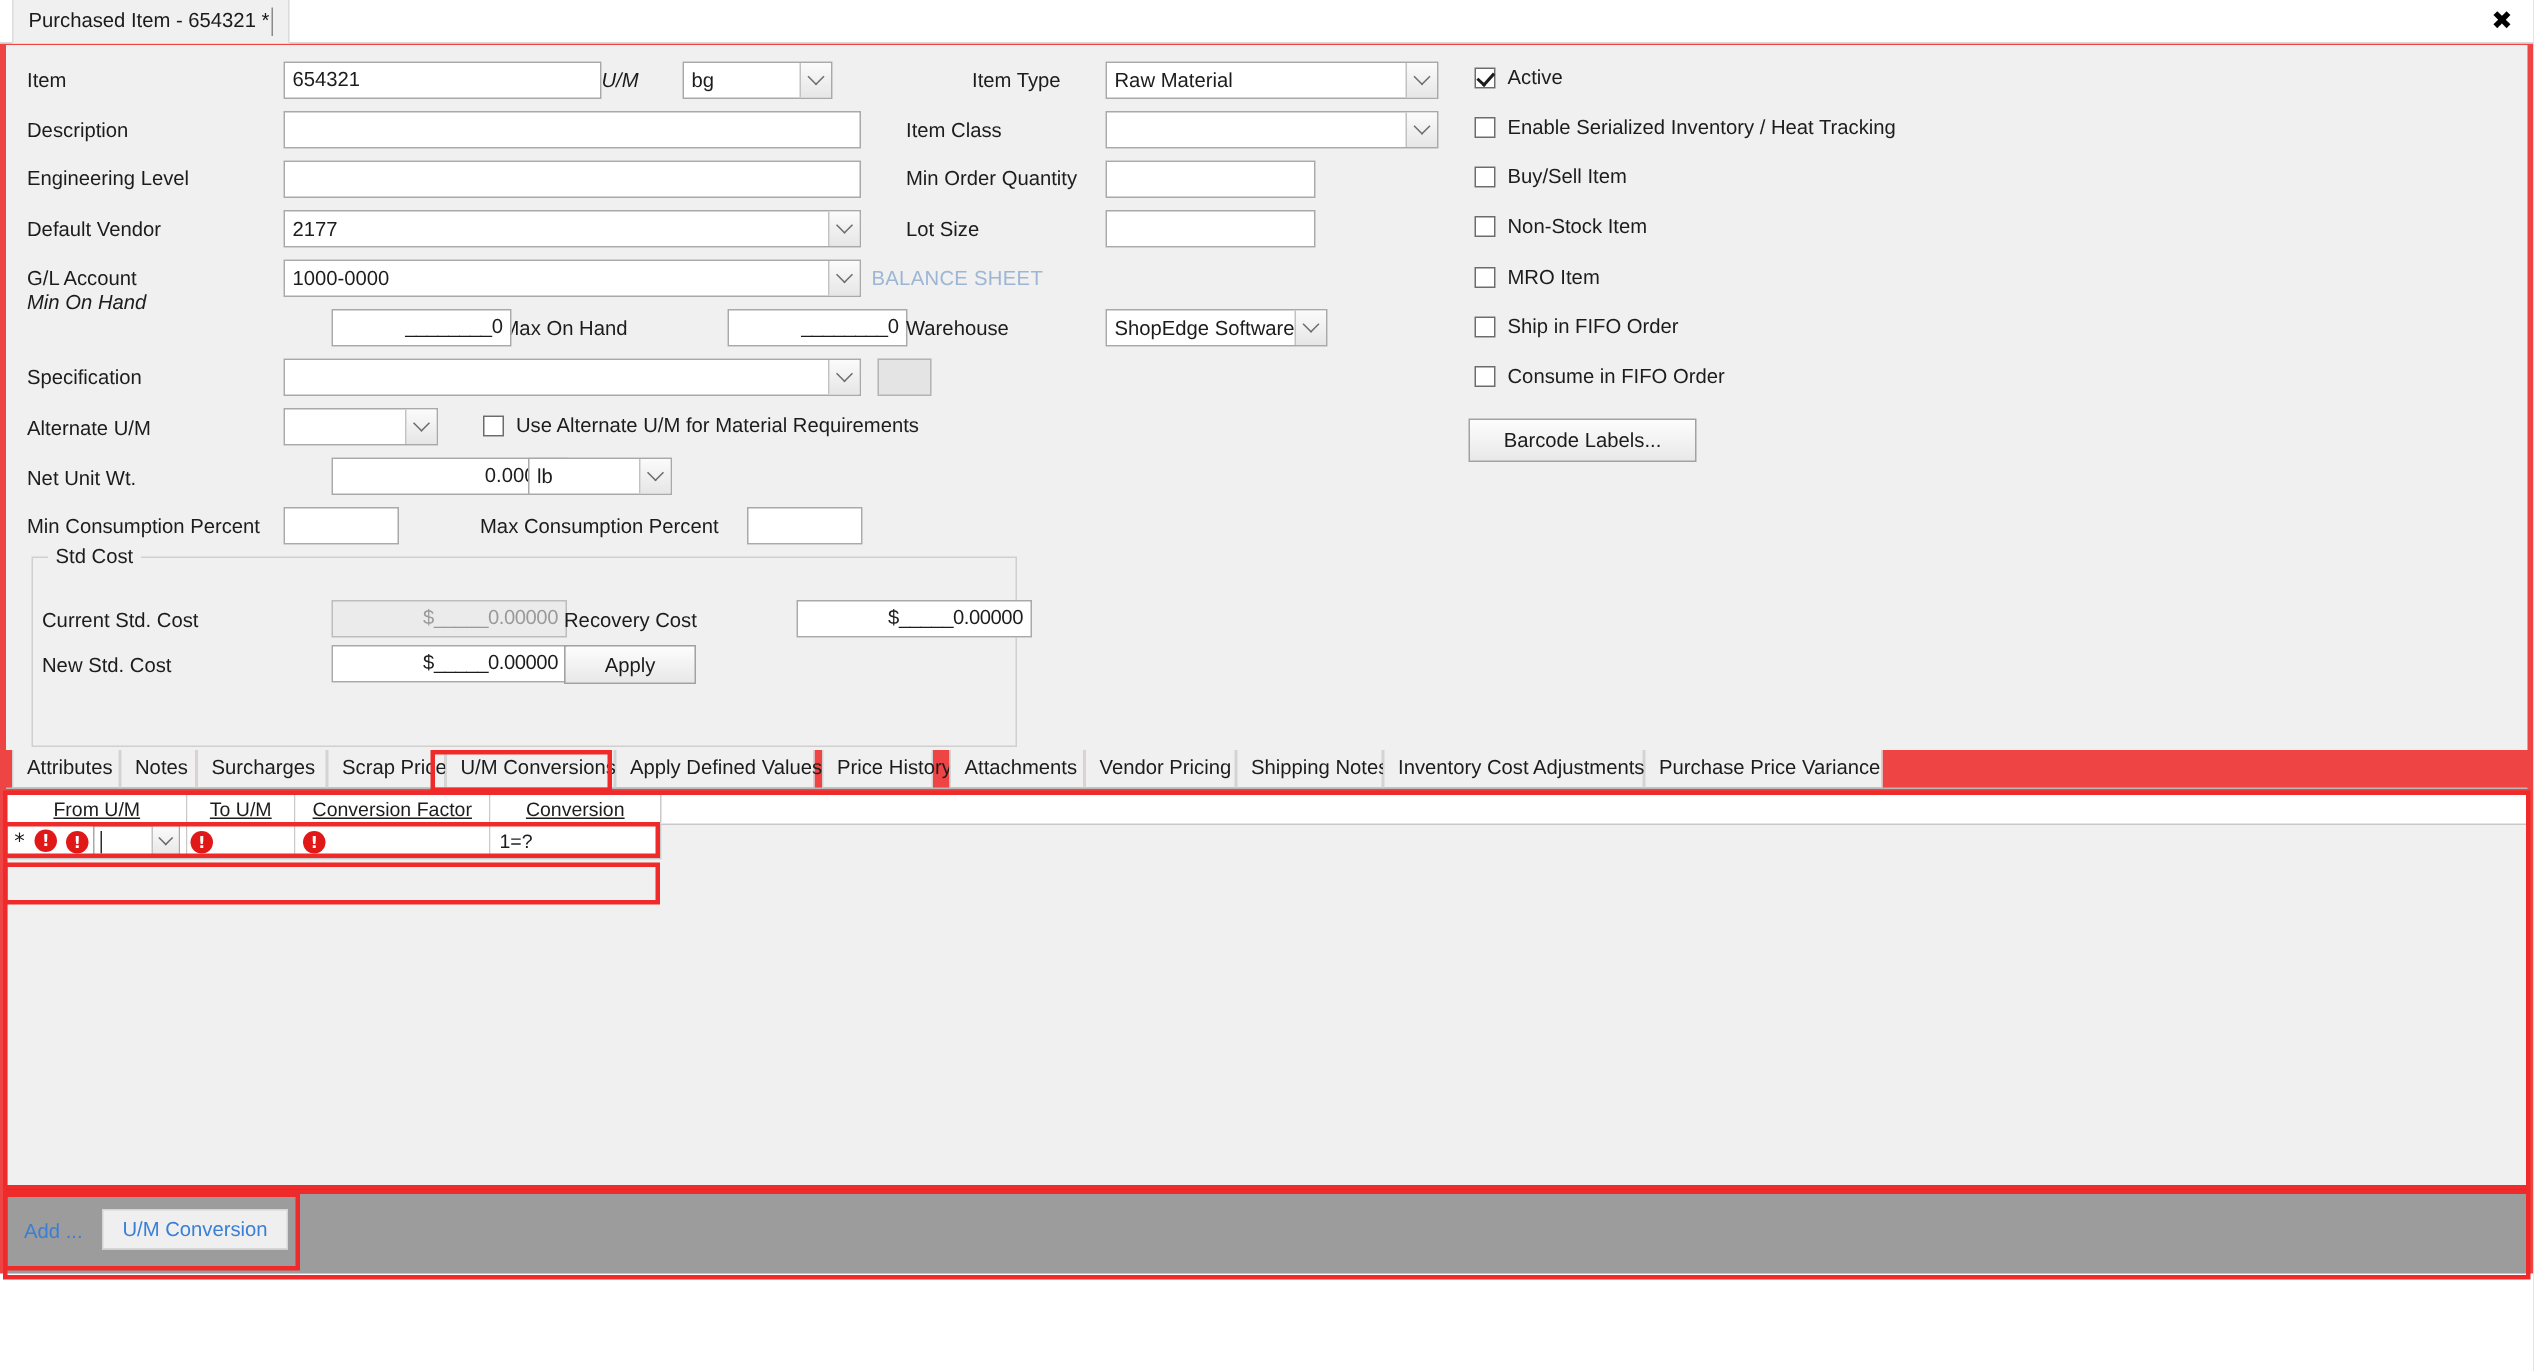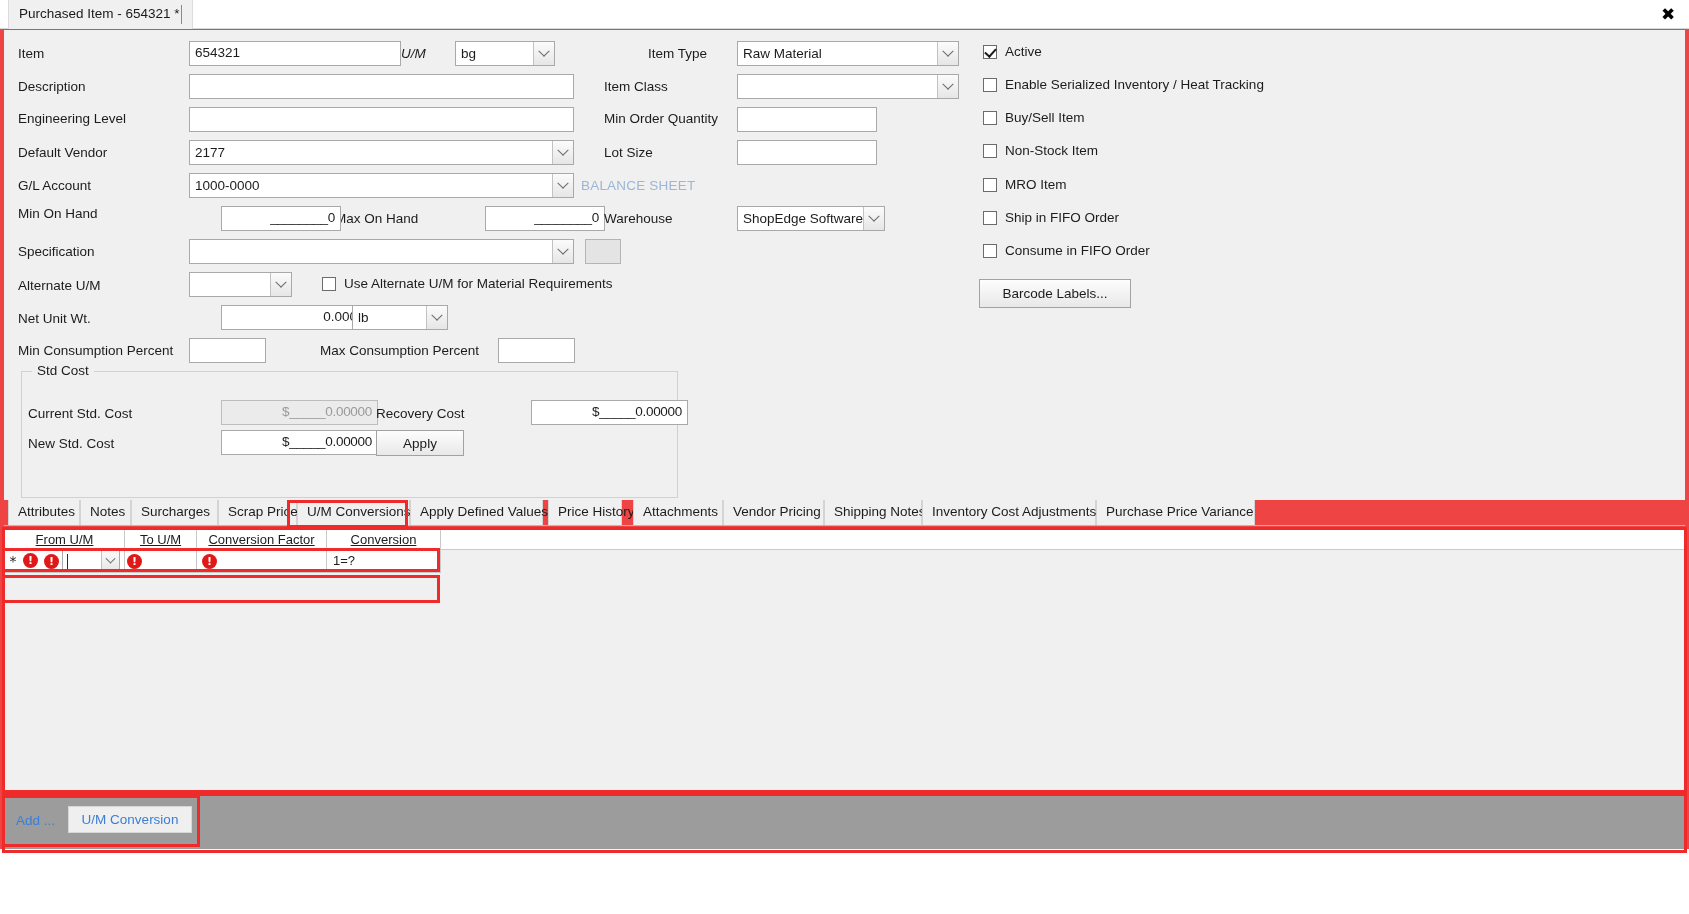--- a/index.html
+++ b/index.html
@@ -244,21 +244,21 @@
     <div class="closebtn">✖</div>
   </div>
 
   <div class="formpanel">
 
     <div class="lbl" style="left:14px;  top:16px;">Item</div>
     <div class="lbl" style="left:14px;  top:49px;">Description</div>
     <div class="lbl" style="left:14px;  top:81px;">Engineering Level</div>
     <div class="lbl" style="left:14px;  top:115px;">Default Vendor</div>
     <div class="lbl" style="left:14px;  top:148px;">G/L Account</div>
-    <div class="lbl" style="left:14px;  top:176px;">Min On Hand</div>
+    <div class="lbl" style="left:14px;  top:164px;font-style:italic;">Min On Hand</div>
     <div class="lbl" style="left:331px; top:181px;">Max On Hand</div>
     <div class="lbl" style="left:14px;  top:214px;">Specification</div>
     <div class="lbl" style="left:14px;  top:248px;">Alternate U/M</div>
     <div class="lbl" style="left:14px;  top:281px;">Net Unit Wt.</div>
     <div class="lbl" style="left:14px;  top:313px;">Min Consumption Percent</div>
     <div class="lbl" style="left:316px; top:313px;">Max Consumption Percent</div>
 
     <div class="tbox" style="left:185px; top:11px;  width:212px; height:25px;">654321</div>
 
     <div class="lbl" style="left:397px; top:16px;font-style:italic;">U/M</div>

